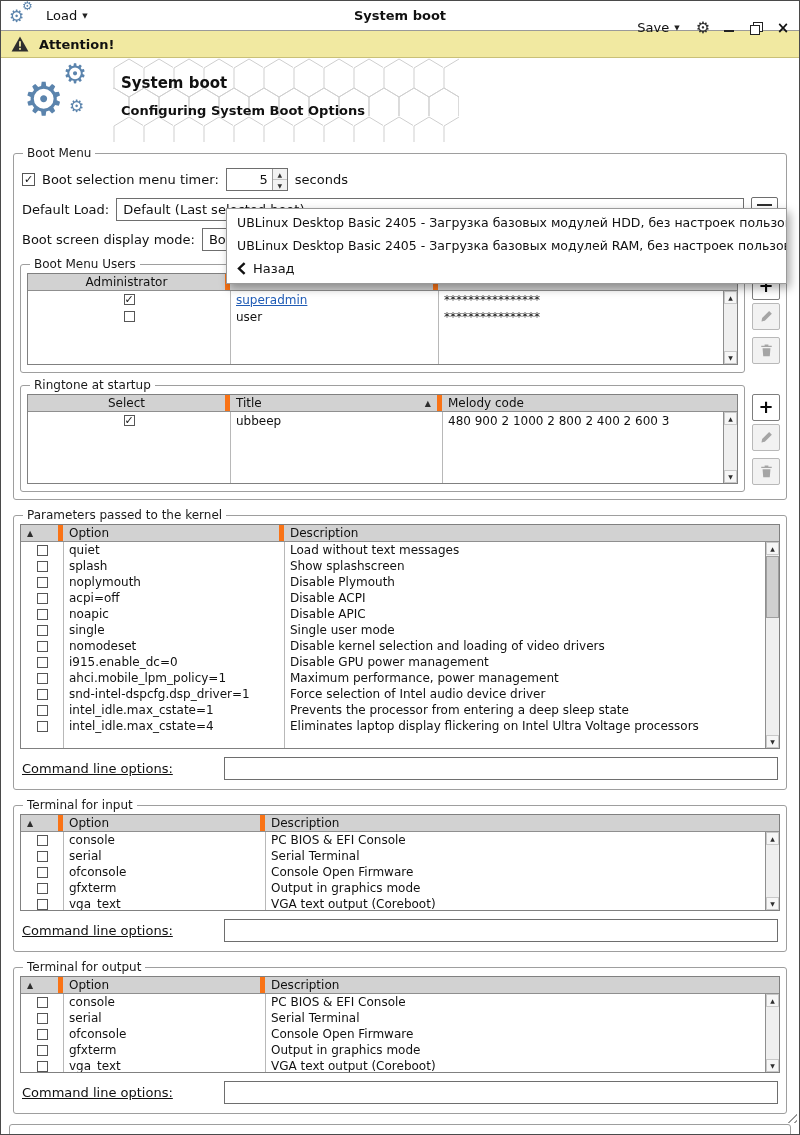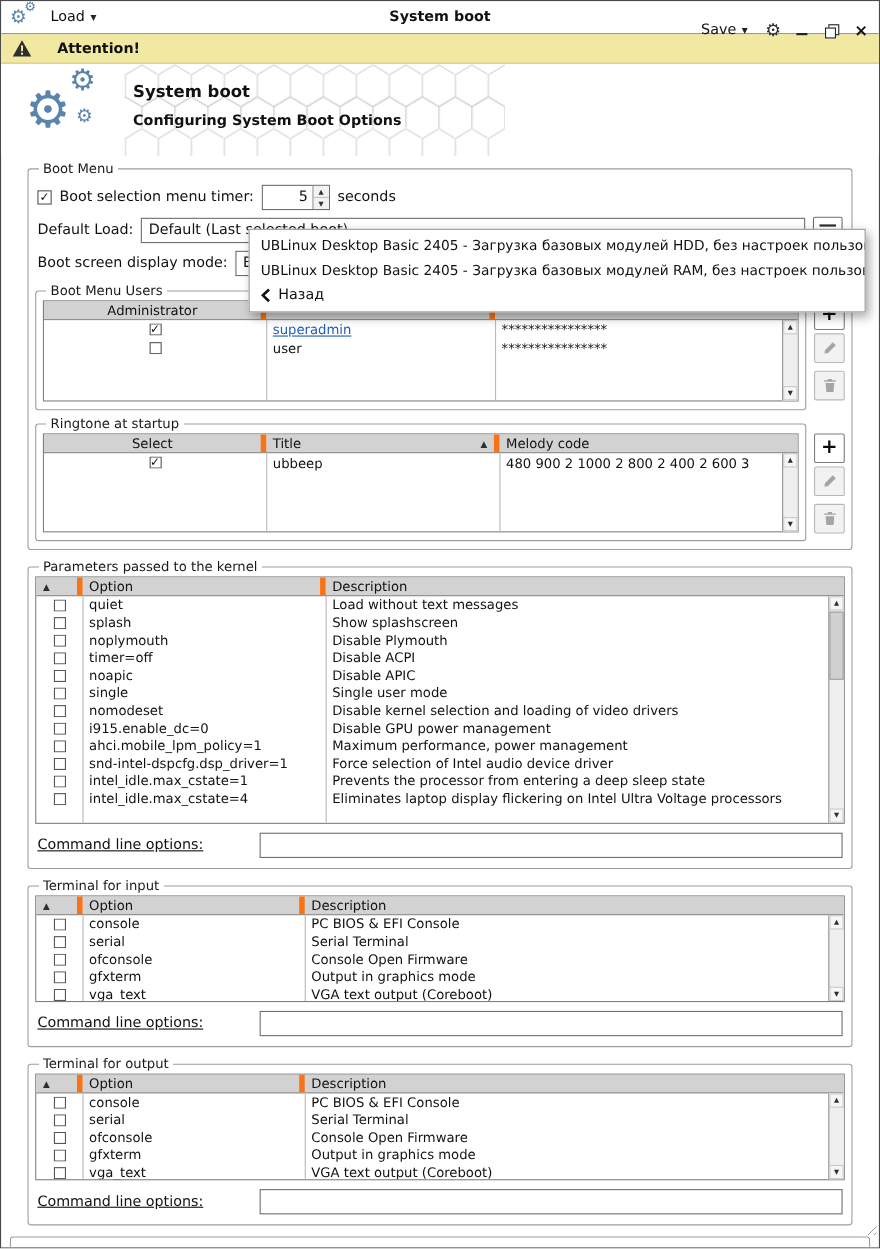--- a/index.html
+++ b/index.html
@@ -23,37 +23,37 @@
   .winbtn { display:inline-flex; align-items:center; justify-content:center; width:16px; height:18px; font-size:14px; }
   .min-glyph { display:inline-block; width:10px; height:9px; border-bottom:2px solid #222; }
   .restore { position:relative; width:12px; height:12px; display:inline-block; }
   .restore::before { content:""; position:absolute; left:3px; top:0; width:8px; height:8px; border:1px solid #222; background:#fff; }
   .restore::after  { content:""; position:absolute; left:0; top:3px; width:8px; height:8px; border:1px solid #222; background:#fff; }
   .close { font-size:15px; font-weight:bold; }
 
   
   .attention { height:27px; flex:0 0 auto; background:var(--attention-bg,#f1e9a1);
                border-bottom:1px solid var(--attention-border,#c9c078);
-               display:flex; align-items:center; gap:23px; padding:0 10px;
+               display:flex; align-items:center; gap:10px; padding:0 10px;
                font-size:13px; font-weight:600; }
 
   
   .logo-header { height:84px; flex:0 0 auto; position:relative; background:#fff; }
   .hex-bg { position:absolute; left:112px; top:0; }
   .logo { position:absolute; left:22px; top:4px; width:84px; height:76px; }
   .lg1 { position:absolute; left:0;  top:10px; font-size:46px; color:var(--logo-blue,#5b84ad); }
   .lg2 { position:absolute; left:40px; top:-4px; font-size:27px; color:var(--logo-blue,#5b84ad); }
   .lg3 { position:absolute; left:46px; top:34px; font-size:17px; color:var(--logo-blue,#5b84ad); }
   .header-text { position:absolute; left:120px; top:16px; display:flex; flex-direction:column; gap:11px; }
   .header-text .t1 { font-weight:bold; font-size:15px; }
   .header-text .t2 { font-weight:bold; font-size:13px; }
 
   
   .content { flex:0 0 auto; padding:4px 8px 0; display:flex; flex-direction:column; }
-  fieldset { border:1px solid #9e9e9e; border-radius:3px; padding:2px 6px 7px; margin:0 16px 8px; }
+  fieldset { border:1px solid #9e9e9e; border-radius:3px; padding:2px 6px 7px; margin:0 4px 8px; }
   legend { font-size:12px; padding:0 4px; margin-left:3px; color:#1a1a1a; }
   .form-row { display:flex; align-items:center; gap:7px; margin:6px 2px; font-size:13px; }
   .lbl { white-space:nowrap; }
 
   .cb { width:13px; height:13px; border:1px solid #565656; background:#fff; flex:0 0 auto;
         display:inline-flex; align-items:center; justify-content:center; }
   .cb.sm { width:11px; height:11px; }
   .cb.checked::before { content:"✓"; font-size:11px; line-height:1; color:#111; }
 
   .spin { display:flex; width:62px; height:23px; border:1px solid #6e6e6e; background:#fff; }
@@ -377,21 +377,21 @@
                   <span class="cb sm"></span>
                 </span>
     <span class="td c2">noplymouth</span>
     <span class="td c3">Disable Plymouth</span>
   </div>
 
   <div class="trow">
     <span class="td c1 center">
                   <span class="cb sm"></span>
                 </span>
-    <span class="td c2">timer=off</span>
+    <span class="td c2">acpi=off</span>
     <span class="td c3">Disable ACPI</span>
   </div>
 
   <div class="trow">
     <span class="td c1 center">
                   <span class="cb sm"></span>
                 </span>
     <span class="td c2">noapic</span>
     <span class="td c3">Disable APIC</span>
   </div>

